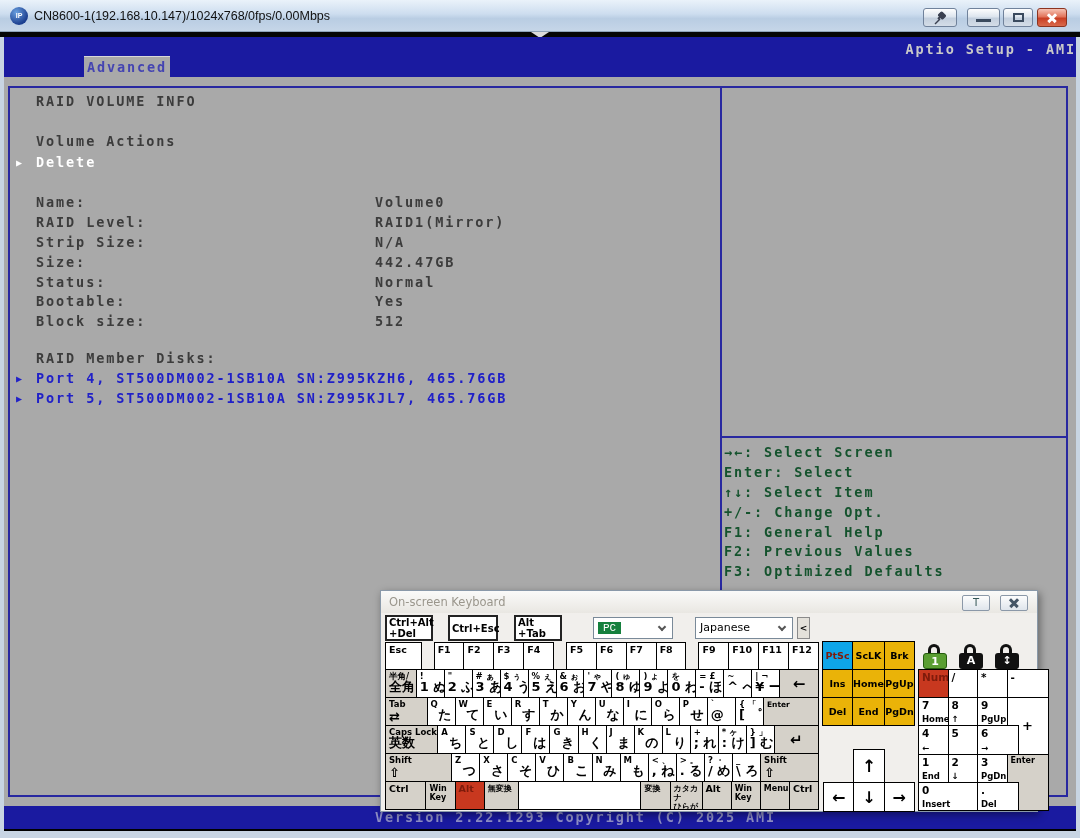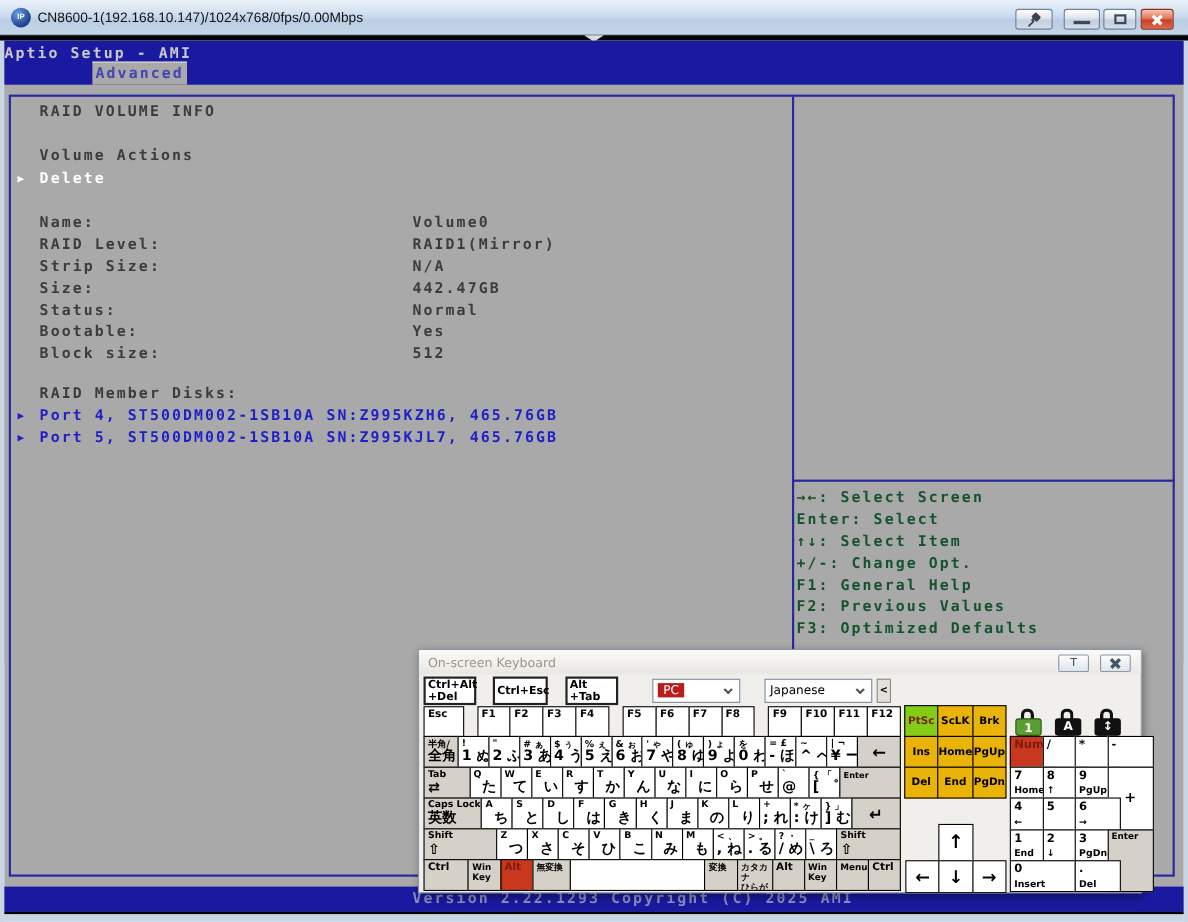--- a/index.html
+++ b/index.html
@@ -38,21 +38,21 @@
   
   .frame-left  { position:absolute; left:0; top:37px; width:4px;  height:801px; background:#c8d5e3; }
   .frame-right { position:absolute; right:0; top:37px; width:4px; height:801px; background:#c8d5e3; }
   .frame-bottom{ position:absolute; left:0; top:831px; width:1080px; height:7px; background:#c8d5e3; }
 
   
   .bios { position:absolute; left:4px; top:37px; width:1072px; height:794px; background:#a9a9a9;
     font-family:"DejaVu Sans Mono", monospace; font-size:13.5px; font-weight:bold; letter-spacing:1.9px;
     color:#3c3c3c; }
   .bios-header { position:absolute; left:0; top:0; width:1072px; height:40px; background:#1a1aa0; }
-  .bios-title { position:absolute; left:0; top:4px; width:1072px; text-align:left; color:#c9c9c9; }
+  .bios-title { position:absolute; left:0; top:4px; width:1072px; text-align:right; color:#c9c9c9; }
   .tab-advanced { position:absolute; left:80px; top:19px; width:86px; height:21px; background:#a9a9a9;
     color:#4444b2; text-align:center; line-height:21px; border-top:1px solid #d8d8d8; }
   .panel-box { position:absolute; left:4px; top:49px; width:1060px; height:711px; border:2px solid #2828a0; }
   .panel-divider { position:absolute; left:710px; top:0; width:2px; height:707px; background:#2828a0; }
   .bios-abs { position:absolute; white-space:pre; }
   .bios-row { display:flex; height:19.9px; line-height:19.9px; white-space:pre; }
   .marker { width:20px; font-size:10px; }
   .flabel { width:339px; }
   .white-txt { color:#ffffff; }
   .blue-txt { color:#2020c8; }
@@ -72,21 +72,21 @@
   .osk-btn { position:absolute; top:4px; width:28px; height:16px; border:1px solid #8b98a8; border-radius:2px;
     background:linear-gradient(#fdfdfd,#dfe5ec); text-align:center; line-height:14px;
     font-size:10px; color:#355; }
   .osk-btn-t { right:47px; }
   .osk-btn-x { right:9px; font-weight:bold; color:#456; }
   .macro-btn { position:absolute; top:24px; height:26px; background:#fff; border:2px solid #222;
     font:bold 10px "DejaVu Sans",sans-serif; white-space:pre-line; text-align:left; padding:0 2px; line-height:11px;
     display:flex; align-items:center; }
   .dd { position:absolute; top:26px; height:22px; background:#fff; border:1px solid #7a8a99;
     font-size:11px; line-height:20px; padding-left:4px; }
-  .dd-sel { background:#b91c1c; color:#fff; padding:0 5px; }
+  .dd-sel { background:#15803d; color:#fff; padding:0 5px;font-family:Liberation Mono, monospace; }
   .chev { position:absolute; right:7px; top:6px; width:6px; height:6px;
     border:solid #555; border-width:0 2px 2px 0; transform:rotate(45deg); }
   .collapse-btn { position:absolute; left:416px; top:26px; width:13px; height:22px; background:#e4e1da;
     border:1px solid #8a8a8a; font:bold 9px "DejaVu Sans",sans-serif; text-align:center; line-height:20px; }
 
   .kb-main { position:absolute; left:4px; top:51px; width:434px; }
   .krow { display:flex; height:28px; }
   .key { position:relative; border:1px solid #000; background:#fff; margin-left:-1px; margin-top:-1px;
     overflow:hidden; }
   .krow:first-child .key { margin-top:0; }
@@ -100,21 +100,21 @@
   .kc { position:absolute; left:3px; top:2px; font-size:9.5px; font-weight:bold; white-space:pre-line; line-height:10px; }
   .ktiny .kc { font-size:8px; line-height:9px; }
   .kbig { position:absolute; left:0; top:0; width:100%; height:100%; display:flex; align-items:center;
     justify-content:center; font-size:15px; font-weight:bold; }
   .ksmall .kc { font-size:7.5px; }
 
   .nav-grid { position:absolute; left:442px; top:51px; width:92px; display:grid;
     grid-template-columns:repeat(3,1fr); grid-auto-rows:28px; }
   .navkey { border:1px solid #000; background:#eab308; margin:-1px 0 0 -1px;
     font:bold 9.5px "DejaVu Sans",sans-serif; text-align:center; line-height:27px; }
-  .navkey.kr { background:#84cc16; color:#7e1b0b; }
+  .navkey.kr { background:#0ea5e9; color:#7e1b0b; }
   .arrow-up { position:absolute; left:472px; top:158px; width:32px; height:34px; border:1px solid #000;
     background:#fff; display:flex; align-items:center; justify-content:center; font-size:17px; font-weight:bold; }
   .arrow-row { position:absolute; left:442px; top:192px; width:92px; display:flex; height:29px; }
   .arrow-row .key { flex:1; display:flex; align-items:center; justify-content:center;
     font-size:16px; font-weight:bold; }
 
   .locks { position:absolute; left:542px; top:53px; width:114px; display:flex; gap:12px; }
   .lock { position:relative; width:24px; height:25px; }
   .lock-shackle { position:absolute; left:5px; top:0; width:12px; height:11px;
     border:3px solid #111; border-bottom:none; border-radius:8px 8px 0 0; }

